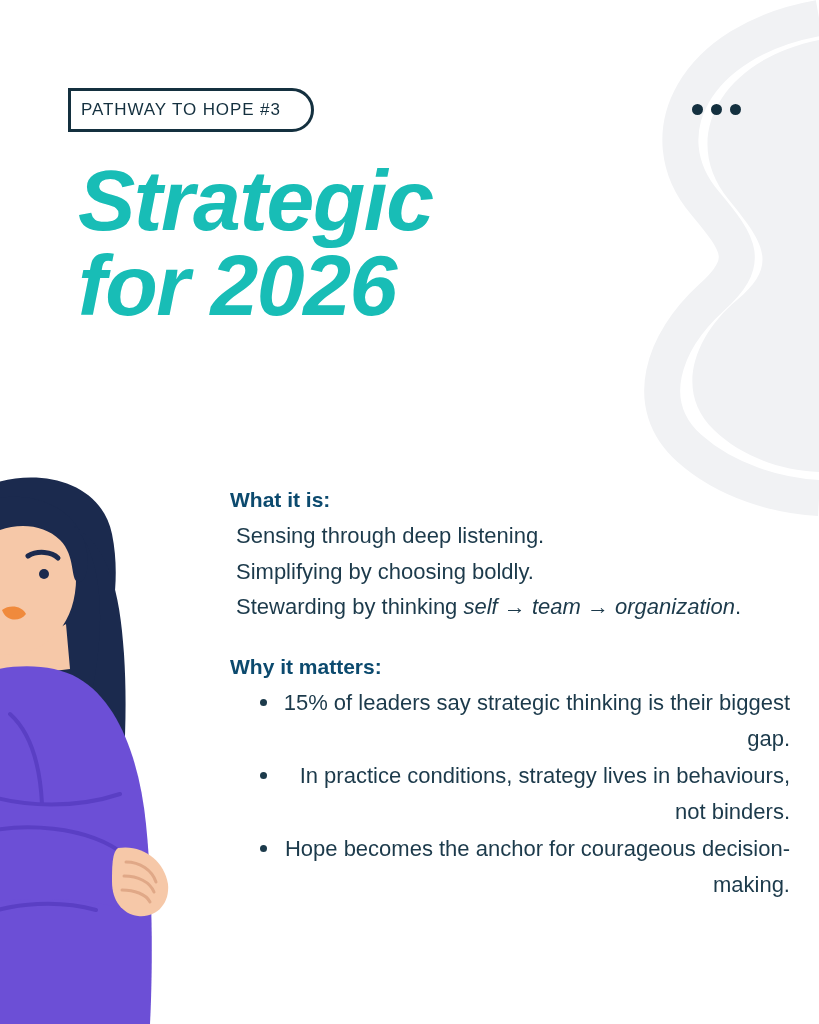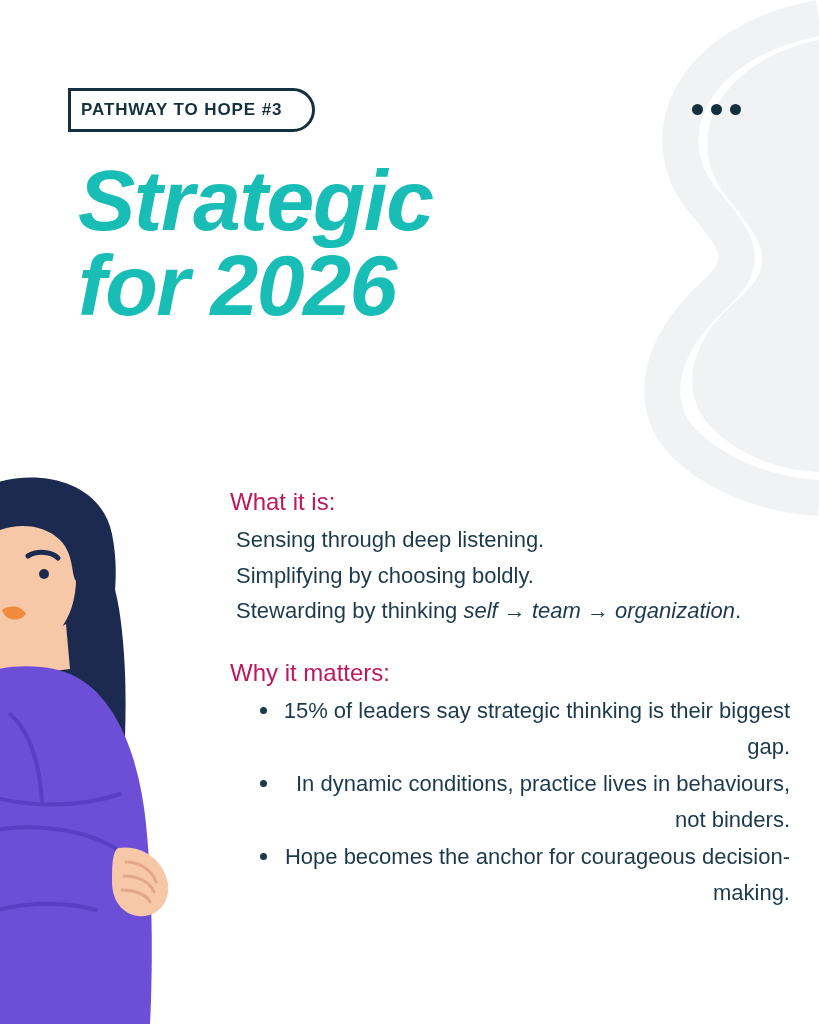--- a/index.html
+++ b/index.html
@@ -34,21 +34,21 @@
     height: 44px;
     padding: 0 30px 0 10px;
     border: 3px solid #14303f;
     border-radius: 0 26px 26px 0;
     display: flex;
     align-items: center;
     box-sizing: border-box;
   }
   .pill-text {
     font-size: 17px;
-    font-weight: bold;
+    font-weight: normal;
     letter-spacing: 0.9px;
     color: #14303f;
     white-space: nowrap;
   }
 
   
   .dots {
     position: absolute;
     right: 78px;
     top: 104px;
@@ -79,23 +79,23 @@
 
   
   .content {
     position: absolute;
     left: 230px;
     top: 488px;
     width: 560px;
     color: #14303f;
   }
   .sec-title {
-    font-size: 24px;
-    font-weight: normal;
-    color: #be185d;
+    font-size: 21px;
+    font-weight: bold;
+    color: #0c4a6e;
     margin: 0 0 6px 0;
   }
   .line {
     font-size: 22px;
     line-height: 1.62;
     color: #1c3a4b;
     padding-left: 6px;
   }
   .line em {
     font-style: italic;
@@ -165,21 +165,21 @@
   <div class="sec-title">What it is:</div>
   <div class="line">Sensing through deep listening.</div>
   <div class="line">Simplifying by choosing boldly.</div>
   <div class="line"><span>Stewarding by thinking </span><em>self → team → organization</em><span>.</span></div>
 
   <div class="gap"></div>
 
   <div class="sec-title">Why it matters:</div>
   <ul class="why">
     <li>15% of leaders say strategic thinking is their biggest gap.</li>
-    <li>In dynamic conditions, practice lives in behaviours, not binders.</li>
+    <li>In practice conditions, strategy lives in behaviours, not binders.</li>
     <li>Hope becomes the anchor for courageous decision-making.</li>
   </ul>
 </div>
 
 <div class="illustration">
   <svg width="210" height="560" viewBox="0 0 210 560" xmlns="http://www.w3.org/2000/svg">
 
     <path d="M-30 30 C20 0 100 10 112 70 C124 130 104 180 96 230 C88 284 92 330 86 380 L-30 380 Z" fill="#1b2a4e"></path>
 
     <path d="M-10 175 C10 175 52 170 66 160 L70 205 L-10 215 Z" fill="#f6c8a8"></path>

